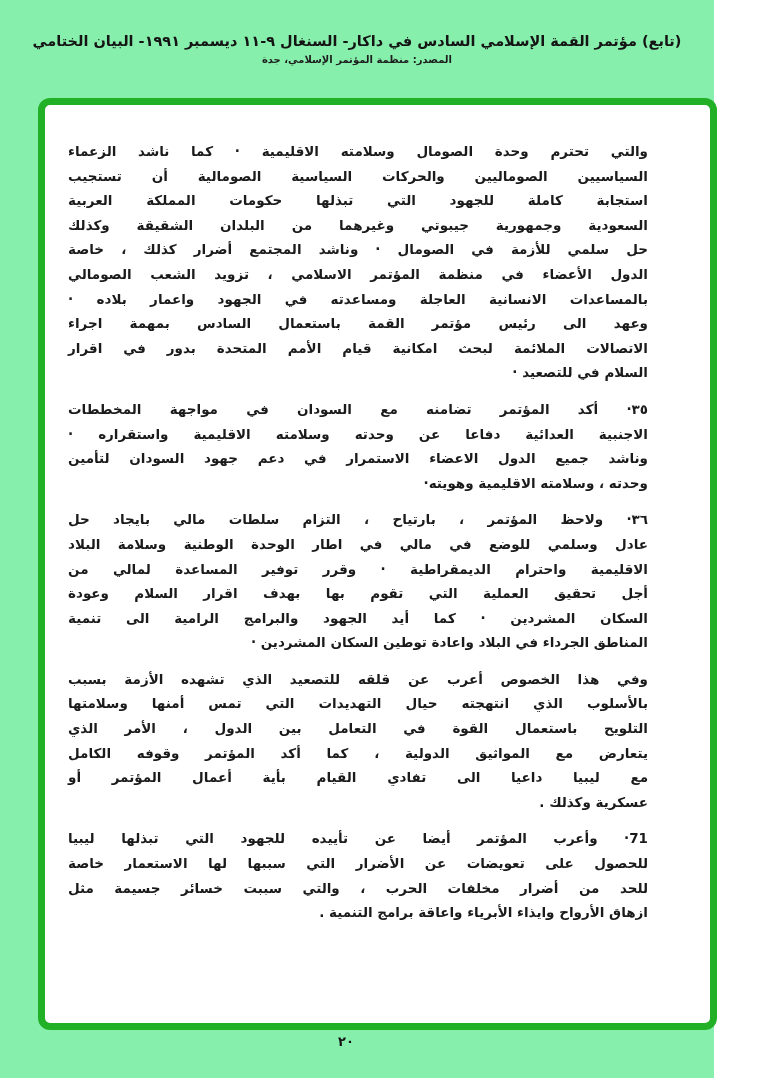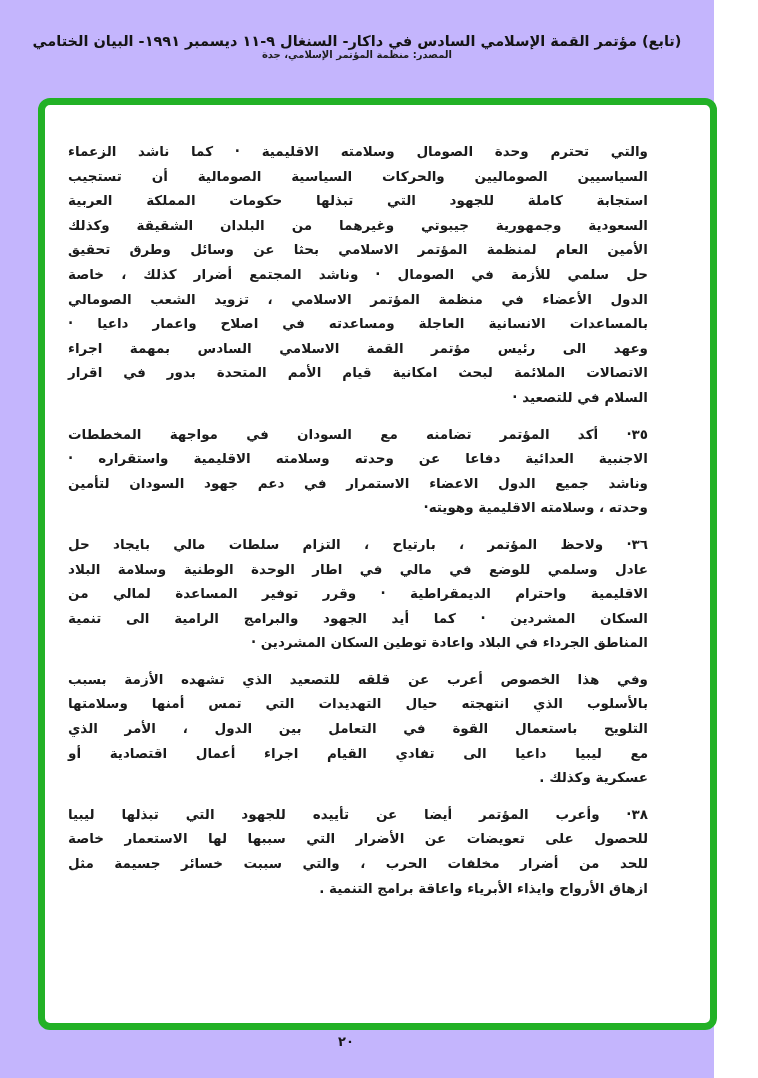--- a/index.html
+++ b/index.html
@@ -5,38 +5,39 @@
   html, body {
     margin: 0; padding: 0;
     width: 758px; height: 1078px;
     background: #ffffff;
     overflow: hidden;
     font-family: "DejaVu Sans", sans-serif;
   }
   .page {
     position: relative;
     width: 714px; height: 1078px;
-    background: #c4b5fd;
+    background: #86efac;
   }
   .header {
     position: absolute;
     top: 33px; left: 0; right: 0;
     text-align: center;
     direction: rtl;
   }
   .header-title {
     font-size: 14.5px;
     font-weight: bold;
     color: #141414;
     white-space: nowrap;
   }
   .header-source {
     font-size: 10px;
     font-weight: bold;
     color: #1d1d1d;
+    margin-top: 5px;
   }
   .frame {
     position: absolute;
     left: 38px; top: 98px;
     width: 679px; height: 932px;
     box-sizing: border-box;
     border: 7px solid #22b126;
     border-radius: 12px;
     background: #ffffff;
   }
@@ -81,50 +82,51 @@
   </div>
 
   <div class="frame" style="border-color: rgb(34, 177, 38);"></div>
 
   <div class="doc">
       <div class="para">
         <div class="line">والتي تحترم وحدة الصومال وسلامته الاقليمية · كما ناشد الزعماء</div>
         <div class="line">السياسيين الصوماليين والحركات السياسية الصومالية أن تستجيب</div>
         <div class="line">استجابة كاملة للجهود التي تبذلها حكومات المملكة العربية</div>
         <div class="line">السعودية وجمهورية جيبوتي وغيرهما من البلدان الشقيقة وكذلك</div>
-        <div class="line">الأمين العام لمنظمة المؤتمر الاسلامي بحثا عن وسائل وطرق تحقيق</div>
         <div class="line">حل سلمي للأزمة في الصومال · وناشد المجتمع أضرار كذلك ، خاصة</div>
         <div class="line">الدول الأعضاء في منظمة المؤتمر الاسلامي ، تزويد الشعب الصومالي</div>
-        <div class="line">بالمساعدات الانسانية العاجلة ومساعدته في اصلاح واعمار داعيا ·</div>
-        <div class="line">وعهد الى رئيس مؤتمر القمة الاسلامي السادس بمهمة اجراء</div>
+        <div class="line">بالمساعدات الانسانية العاجلة ومساعدته في الجهود واعمار بلاده ·</div>
+        <div class="line">وعهد الى رئيس مؤتمر القمة باستعمال السادس بمهمة اجراء</div>
         <div class="line">الاتصالات الملائمة لبحث امكانية قيام الأمم المتحدة بدور في اقرار</div>
         <div class="line">السلام في للتصعيد ·</div>
       </div>
       <div class="para">
         <div class="line">٣٥·  أكد المؤتمر تضامنه مع السودان في مواجهة المخططات</div>
         <div class="line">الاجنبية العدائية دفاعا عن وحدته وسلامته الاقليمية واستقراره ·</div>
         <div class="line">وناشد جميع الدول الاعضاء الاستمرار في دعم جهود السودان لتأمين</div>
         <div class="line">وحدته ، وسلامته الاقليمية وهويته·</div>
       </div>
       <div class="para">
         <div class="line">٣٦·  ولاحظ المؤتمر ، بارتياح ، التزام سلطات مالي بايجاد حل</div>
         <div class="line">عادل وسلمي للوضع في مالي في اطار الوحدة الوطنية وسلامة البلاد</div>
         <div class="line">الاقليمية واحترام الديمقراطية · وقرر توفير المساعدة لمالي من</div>
+        <div class="line">أجل تحقيق العملية التي تقوم بها بهدف اقرار السلام وعودة</div>
         <div class="line">السكان المشردين · كما أيد الجهود والبرامج الرامية الى تنمية</div>
         <div class="line">المناطق الجرداء في البلاد واعادة توطين السكان المشردين ·</div>
       </div>
       <div class="para">
         <div class="line">وفي هذا الخصوص أعرب عن قلقه للتصعيد الذي تشهده الأزمة بسبب</div>
         <div class="line">بالأسلوب الذي انتهجته حيال التهديدات التي تمس أمنها وسلامتها</div>
         <div class="line">التلويح باستعمال القوة في التعامل بين الدول ، الأمر الذي</div>
-        <div class="line">مع ليبيا داعيا الى تفادي القيام اجراء أعمال اقتصادية أو</div>
+        <div class="line">يتعارض مع المواثيق الدولية ، كما أكد المؤتمر وقوفه الكامل</div>
+        <div class="line">مع ليبيا داعيا الى تفادي القيام بأية أعمال المؤتمر أو</div>
         <div class="line">عسكرية وكذلك .</div>
       </div>
       <div class="para">
-        <div class="line">٣٨·  وأعرب المؤتمر أيضا عن تأييده للجهود التي تبذلها ليبيا</div>
+        <div class="line">71·  وأعرب المؤتمر أيضا عن تأييده للجهود التي تبذلها ليبيا</div>
         <div class="line">للحصول على تعويضات عن الأضرار التي سببها لها الاستعمار خاصة</div>
         <div class="line">للحد من أضرار مخلفات الحرب ، والتي سببت خسائر جسيمة مثل</div>
         <div class="line">ازهاق الأرواح وايذاء الأبرياء واعاقة برامج التنمية .</div>
       </div>
     </div>
 
   <div class="page-number">٢٠</div>
 
 </div>
 

